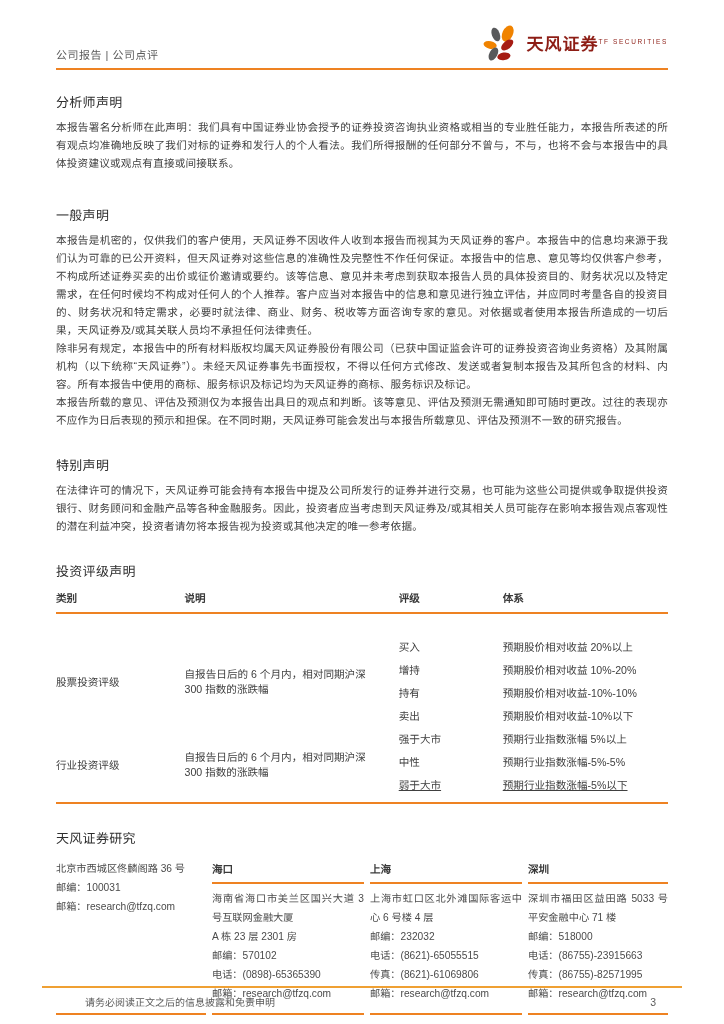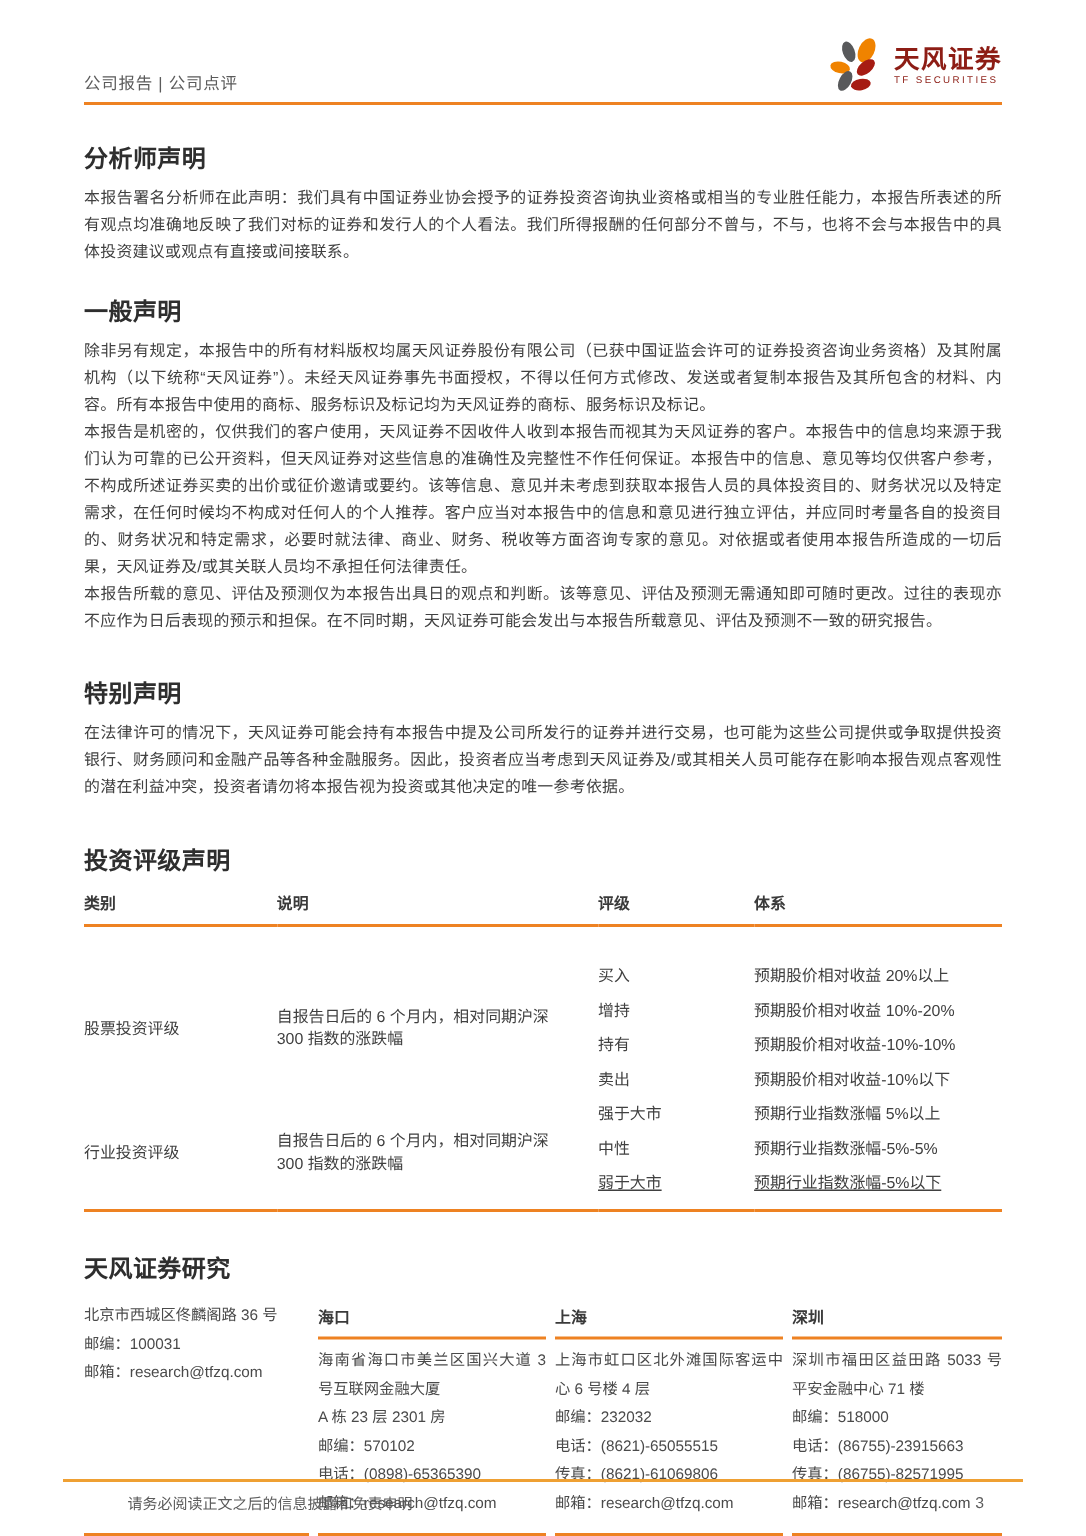--- a/index.html
+++ b/index.html
@@ -13,27 +13,27 @@
   .content { padding:0 56px; }
 
   
   .header {
     display:flex; justify-content:space-between; align-items:flex-end;
     padding-top:24px; border-bottom:2px solid #EE8222; padding-bottom:4px;
   }
   .breadcrumb { font-size:11px; font-weight:normal; color:#5b5b5b; letter-spacing:.5px; padding-bottom:2px; }
   .logo { display:flex; align-items:center; gap:5px; }
   .logo-mark { width:38px; height:40px; }
-  .logo-text { display:flex; flex-direction:column; line-height:1; }
+  .logo-text { display:flex; flex-direction:row; line-height:1; }
   .logo-cn { font-size:17px; font-weight:bold; color:#8D1D15; letter-spacing:1px; }
   .logo-en { font-size:6.5px; color:#8D1D15; letter-spacing:1.6px; margin-top:3px; }
 
   
-  .section { margin-top:17px; }
-  .section h3 { font-size:16px; font-weight:bold; color:#2e2e2e; margin-bottom:7px; letter-spacing:.3px; }
+  .section { margin-top:33px; }
+  .section h3 { font-size:13px; font-weight:normal; color:#2e2e2e; margin-bottom:7px; letter-spacing:.3px; }
   .section p  { font-size:10.6px; line-height:18px; text-align:justify; color:#404040; letter-spacing:.2px; }
   .section.analyst { margin-top:22px; }
   .section.special { margin-top:26px; }
 
   
   .section.rating { margin-top:26px; }
   table.rating-table { width:100%; border-collapse:collapse; margin-top:3px; }
   table.rating-table th {
     font-size:10.6px; font-weight:bold; color:#3a3a3a; text-align:left;
     padding:3px 0 7px 0; border-bottom:2px solid #EE8222;
@@ -92,22 +92,22 @@
       </div>
     </div>
 
     <div class="section analyst">
       <h3>分析师声明</h3>
       <p>本报告署名分析师在此声明：我们具有中国证券业协会授予的证券投资咨询执业资格或相当的专业胜任能力，本报告所表述的所有观点均准确地反映了我们对标的证券和发行人的个人看法。我们所得报酬的任何部分不曾与，不与，也将不会与本报告中的具体投资建议或观点有直接或间接联系。</p>
     </div>
 
     <div class="section">
       <h3>一般声明</h3>
+      <p>本报告是机密的，仅供我们的客户使用，天风证券不因收件人收到本报告而视其为天风证券的客户。本报告中的信息均来源于我们认为可靠的已公开资料，但天风证券对这些信息的准确性及完整性不作任何保证。本报告中的信息、意见等均仅供客户参考，不构成所述证券买卖的出价或征价邀请或要约。该等信息、意见并未考虑到获取本报告人员的具体投资目的、财务状况以及特定需求，在任何时候均不构成对任何人的个人推荐。客户应当对本报告中的信息和意见进行独立评估，并应同时考量各自的投资目的、财务状况和特定需求，必要时就法律、商业、财务、税收等方面咨询专家的意见。对依据或者使用本报告所造成的一切后果，天风证券及/或其关联人员均不承担任何法律责任。</p>
       <p>除非另有规定，本报告中的所有材料版权均属天风证券股份有限公司（已获中国证监会许可的证券投资咨询业务资格）及其附属机构（以下统称“天风证券”）。未经天风证券事先书面授权，不得以任何方式修改、发送或者复制本报告及其所包含的材料、内容。所有本报告中使用的商标、服务标识及标记均为天风证券的商标、服务标识及标记。</p>
-      <p>本报告是机密的，仅供我们的客户使用，天风证券不因收件人收到本报告而视其为天风证券的客户。本报告中的信息均来源于我们认为可靠的已公开资料，但天风证券对这些信息的准确性及完整性不作任何保证。本报告中的信息、意见等均仅供客户参考，不构成所述证券买卖的出价或征价邀请或要约。该等信息、意见并未考虑到获取本报告人员的具体投资目的、财务状况以及特定需求，在任何时候均不构成对任何人的个人推荐。客户应当对本报告中的信息和意见进行独立评估，并应同时考量各自的投资目的、财务状况和特定需求，必要时就法律、商业、财务、税收等方面咨询专家的意见。对依据或者使用本报告所造成的一切后果，天风证券及/或其关联人员均不承担任何法律责任。</p>
       <p>本报告所载的意见、评估及预测仅为本报告出具日的观点和判断。该等意见、评估及预测无需通知即可随时更改。过往的表现亦不应作为日后表现的预示和担保。在不同时期，天风证券可能会发出与本报告所载意见、评估及预测不一致的研究报告。</p>
     </div>
 
     <div class="section special">
       <h3>特别声明</h3>
       <p>在法律许可的情况下，天风证券可能会持有本报告中提及公司所发行的证券并进行交易，也可能为这些公司提供或争取提供投资银行、财务顾问和金融产品等各种金融服务。因此，投资者应当考虑到天风证券及/或其相关人员可能存在影响本报告观点客观性的潜在利益冲突，投资者请勿将本报告视为投资或其他决定的唯一参考依据。</p>
     </div>
 
     <div class="section rating">
       <h3>投资评级声明</h3>

